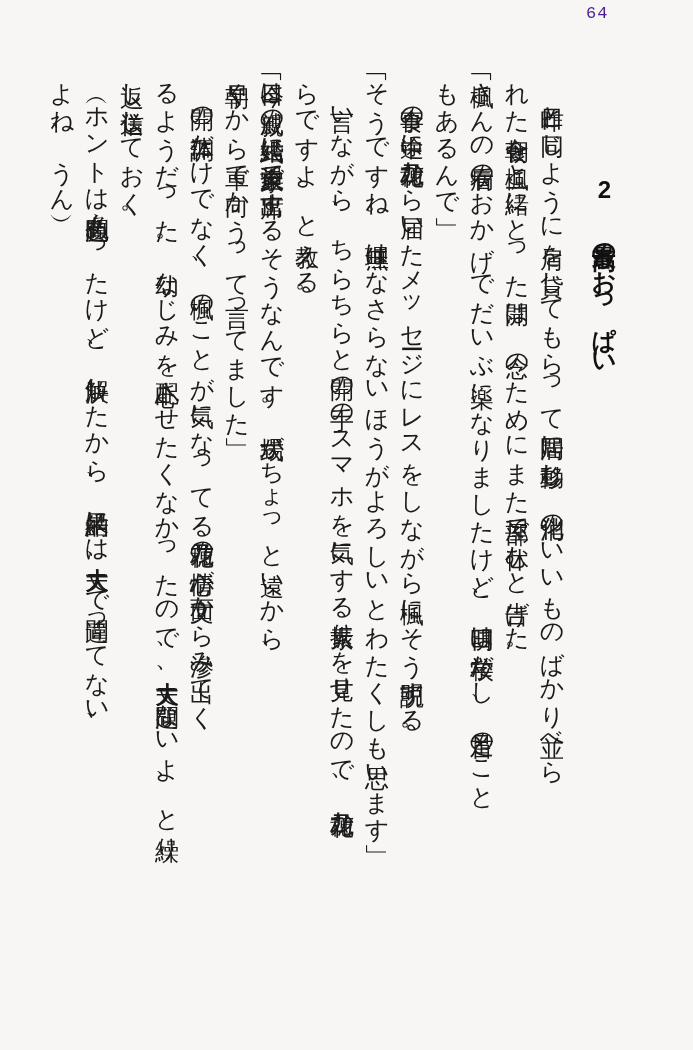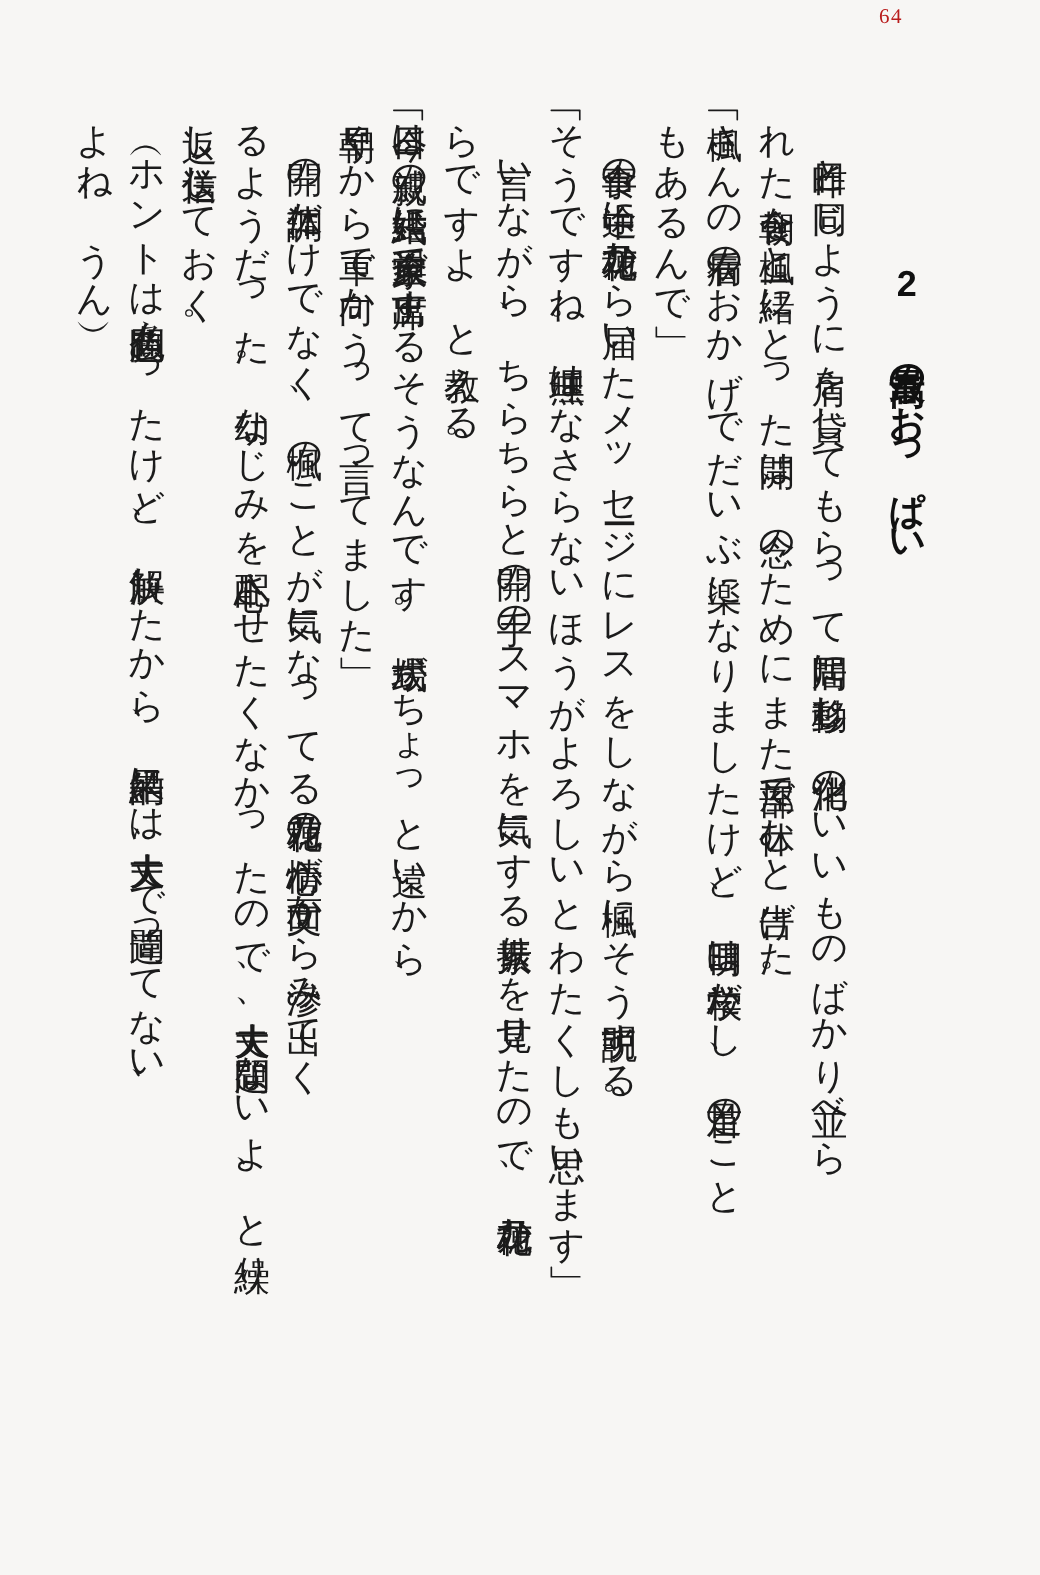--- a/index.html
+++ b/index.html
@@ -14,23 +14,23 @@
     overflow: hidden;
   }
   .page {
     position: absolute;
     inset: 0;
   }
   .page-number {
     position: absolute;
     top: 4px;
     left: 586px;
-    font-family: Liberation Serif, serif;
-    font-size: 14px;
-    color: #b91c1c;
+    font-family: Liberation Mono, monospace;
+    font-size: 17px;
+    color: #4c1d95;
     letter-spacing: 1px;
   }
   .text-area {
     position: absolute;
     top: 66px;
     right: 71px;
     height: 904px;
     writing-mode: vertical-rl;
     text-orientation: upright;
     font-family: "Liberation Serif", "DejaVu Serif", serif;

